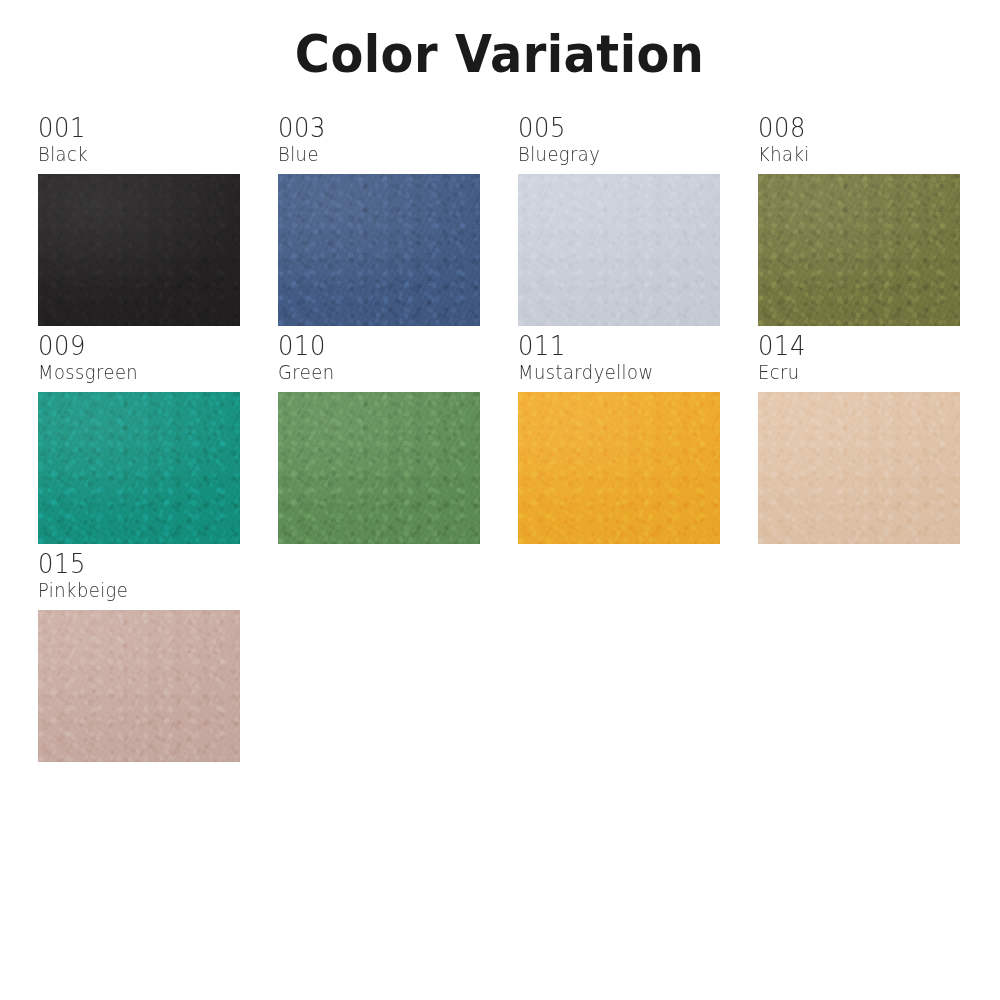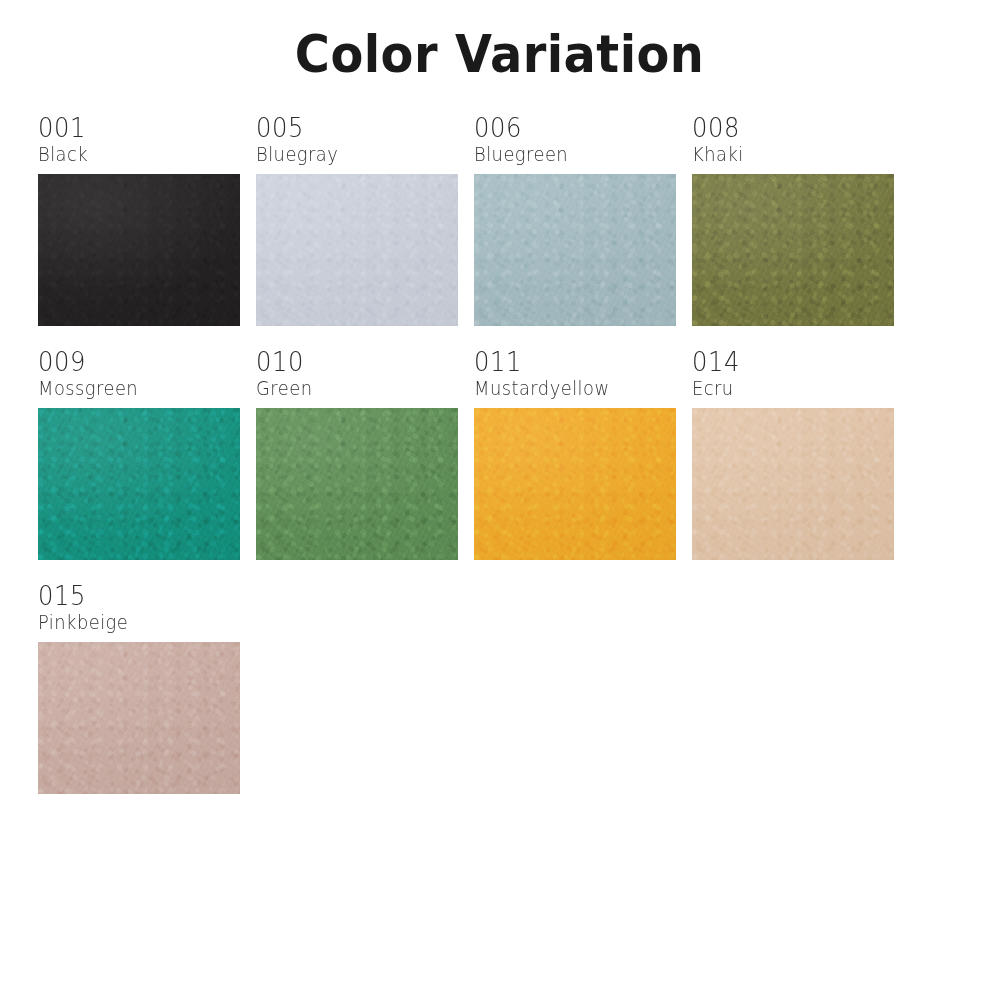--- a/index.html
+++ b/index.html
@@ -52,21 +52,20 @@
   
   .grid {
     position: absolute;
     top: 108px;
     left: 38px;
     width: 924px;
     display: grid;
     grid-template-columns: repeat(4, 202px);
     column-gap: 38px;
     row-gap: 0px;
-    gap: 16px;
   }
 
   .cell {
     width: 202px;
     height: 218px;
     position: relative;
     padding-top: 6px;
   }
 
   .cell-code {
@@ -159,38 +158,38 @@
       <div class="cell">
         <div class="cell-code">001</div>
         <div class="cell-name">Black</div>
         <div class="swatch" style="background-color: rgb(33, 31, 31);">
           <div class="grain"></div>
           <div class="grain2"></div>
           <div class="shade"></div>
         </div>
       </div>
       <div class="cell">
+        <div class="cell-code">003</div>
+        <div class="cell-name">Blue</div>
+        <div class="swatch" style="background-color: rgb(65, 90, 132);">
+          <div class="grain"></div>
+          <div class="grain2"></div>
+          <div class="shade"></div>
+        </div>
+      </div>
+      <div class="cell">
         <div class="cell-code">005</div>
         <div class="cell-name">Bluegray</div>
         <div class="swatch" style="background-color: rgb(204, 209, 220);">
           <div class="grain"></div>
           <div class="grain2"></div>
           <div class="shade"></div>
         </div>
       </div>
       <div class="cell">
-        <div class="cell-code">006</div>
-        <div class="cell-name">Bluegreen</div>
-        <div class="swatch" style="background-color: rgb(163, 188, 194);">
-          <div class="grain"></div>
-          <div class="grain2"></div>
-          <div class="shade"></div>
-        </div>
-      </div>
-      <div class="cell">
         <div class="cell-code">008</div>
         <div class="cell-name">Khaki</div>
         <div class="swatch" style="background-color: rgb(117, 119, 63);">
           <div class="grain"></div>
           <div class="grain2"></div>
           <div class="shade"></div>
         </div>
       </div>
       <div class="cell">
         <div class="cell-code">009</div>

